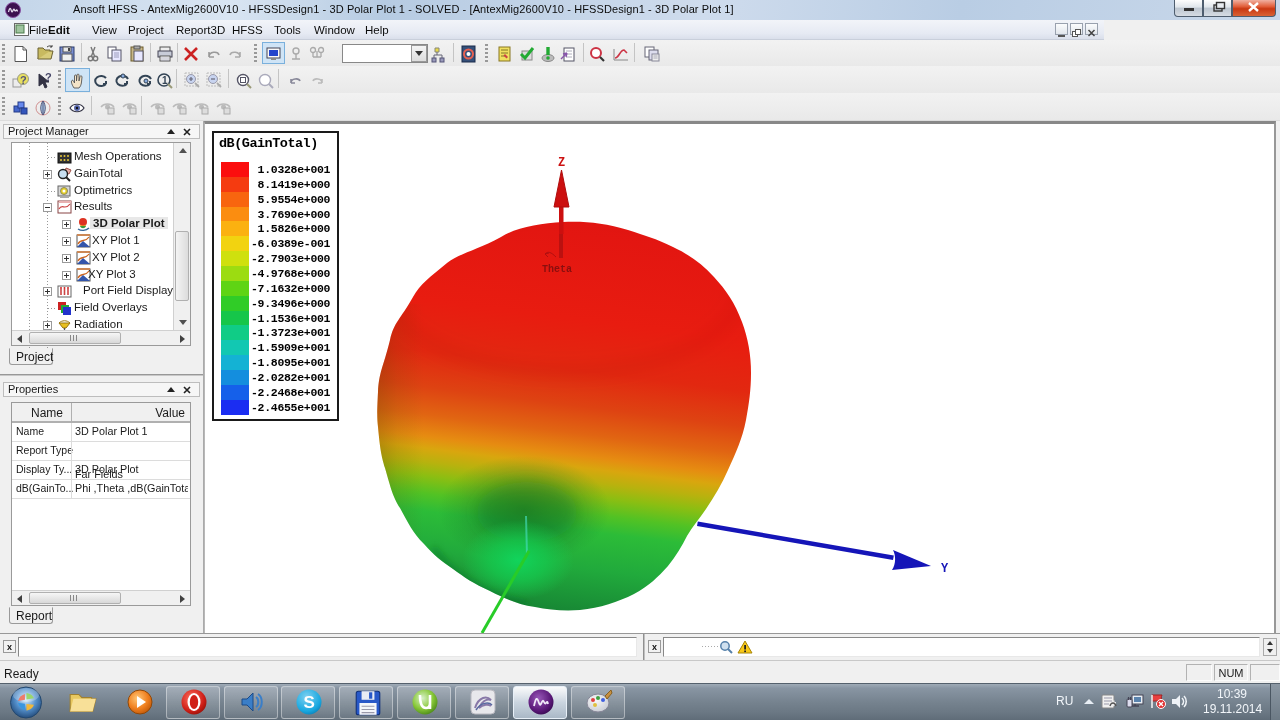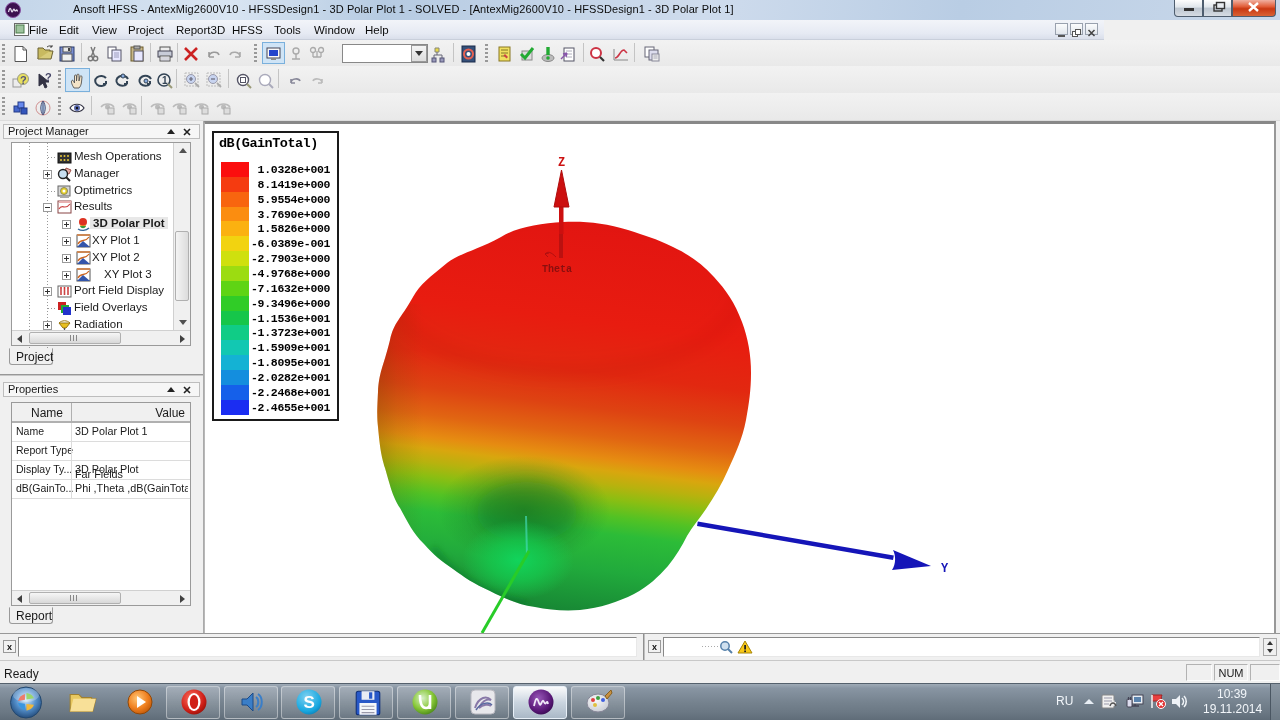--- a/index.html
+++ b/index.html
@@ -59,21 +59,21 @@
             <path d="M16 3 L25 11 M25 3 L16 11" stroke="#fff" stroke-width="2.4"></path>
           </svg></div>
       </div>
     </div>
     <div id="menubar">
       <svg style="position:absolute;left:14px;top:3px;" width="15" height="14" viewBox="0 0 15 14">
         <rect x="0.5" y="0.5" width="14" height="12" fill="#fff" stroke="#6a6a6a"></rect>
         <rect x="2" y="2" width="8" height="8" fill="#9fc49f" stroke="#4a7a4a"></rect>
       </svg>
       <div class="mi" style="left:29px;">File</div>
-      <div class="mi" style="left:59px;">Edit</div>
+      <div class="mi" style="left:48px;font-weight:bold;">Edit</div>
       <div class="mi" style="left:92px;">View</div>
       <div class="mi" style="left:128px;">Project</div>
       <div class="mi" style="left:176px;">Report3D</div>
       <div class="mi" style="left:232px;">HFSS</div>
       <div class="mi" style="left:274px;">Tools</div>
       <div class="mi" style="left:314px;">Window</div>
       <div class="mi" style="left:365px;">Help</div>
       <div class="mdibtn" style="right:36px;"><svg width="11" height="10">
           <rect x="2" y="7" width="7" height="2" fill="#555"></rect>
         </svg></div>
@@ -340,21 +340,21 @@
         <div class="titem" style="left:62px;top:7px;">Mesh Operations</div>
         <div class="expander plus" style="left:31px;top:27px;">
           <i></i>
           <u></u>
         </div>
         <svg style="position:absolute;left:45px;top:24px;" width="15" height="15" viewBox="0 0 15 15">
           <path d="M9 1 L14 3 L12 7 L8 5 Z" fill="#e8b0a8" stroke="#a05048"></path>
           <circle cx="6" cy="7" r="4.5" fill="#c8dff0" stroke="#222" stroke-width="1.4"></circle>
           <path d="M9 10 L13 14" stroke="#222" stroke-width="2"></path>
         </svg>
-        <div class="titem" style="left:62px;top:24px;">Manager</div>
+        <div class="titem" style="left:62px;top:24px;">GainTotal</div>
         <div style="position:absolute;left:36px;top:48px;width:9px;height:1px;background:repeating-linear-gradient(90deg,#999 0 1px,transparent 1px 3px);"></div>
         <svg style="position:absolute;left:45px;top:41px;" width="15" height="15" viewBox="0 0 15 15">
           <rect x="1" y="2" width="12" height="10" fill="#d8d8d8" stroke="#666"></rect>
           <circle cx="7" cy="7" r="3.5" fill="#e8d020" stroke="#886"></circle>
           <circle cx="7" cy="7" r="1.5" fill="#fff"></circle>
           <rect x="3" y="12" width="9" height="2" fill="#aaa"></rect>
         </svg>
         <div class="titem" style="left:62px;top:41px;">Optimetrics</div>
         <div class="expander " style="left:31px;top:60px;">
           <i></i>
@@ -404,33 +404,33 @@
           <i></i>
           <u></u>
         </div>
         <svg style="position:absolute;left:64px;top:125px;" width="15" height="15" viewBox="0 0 15 15">
           <rect x="1" y="1" width="13" height="12" fill="#fff" stroke="#555"></rect>
           <path d="M1 1 L14 13 Z" fill="none"></path>
           <path d="M2 10 C5 4,9 9,13 3" stroke="#cc6622" stroke-width="1.3" fill="none"></path>
           <path d="M1 13 L7 7 L14 13 Z" fill="#3355aa"></path>
           <path d="M1 1 h13" stroke="#cc8855" stroke-width="2"></path>
         </svg>
-        <div class="titem" style="left:92px;top:125px;">XY Plot 3</div>
+        <div class="titem" style="left:76px;top:125px;">XY Plot 3</div>
         <div class="expander plus" style="left:31px;top:144px;">
           <i></i>
           <u></u>
         </div>
         <svg style="position:absolute;left:45px;top:141px;" width="15" height="15" viewBox="0 0 15 15">
           <rect x="1" y="2" width="13" height="11" fill="#fff" stroke="#666"></rect>
           <path d="M4 5 v6 M7.5 5 v6 M11 5 v6" stroke="#cc4444" stroke-width="1.6"></path>
           <circle cx="4" cy="4" r="1" fill="#cc2222"></circle>
           <circle cx="7.5" cy="4" r="1" fill="#cc2222"></circle>
           <circle cx="11" cy="4" r="1" fill="#cc2222"></circle>
         </svg>
-        <div class="titem" style="left:62px;top:141px;">Port Field Display</div>
+        <div class="titem" style="left:71px;top:141px;">Port Field Display</div>
         <div style="position:absolute;left:36px;top:165px;width:9px;height:1px;background:repeating-linear-gradient(90deg,#999 0 1px,transparent 1px 3px);"></div>
         <svg style="position:absolute;left:45px;top:158px;" width="15" height="15" viewBox="0 0 15 15">
           <rect x="1" y="1" width="8" height="8" fill="#cc2222"></rect>
           <rect x="4" y="4" width="8" height="8" fill="#22aa33"></rect>
           <rect x="6" y="6" width="8" height="8" fill="#2233cc"></rect>
         </svg>
         <div class="titem" style="left:62px;top:158px;">Field Overlays</div>
         <div class="expander plus" style="left:31px;top:178px;">
           <i></i>
           <u></u>

